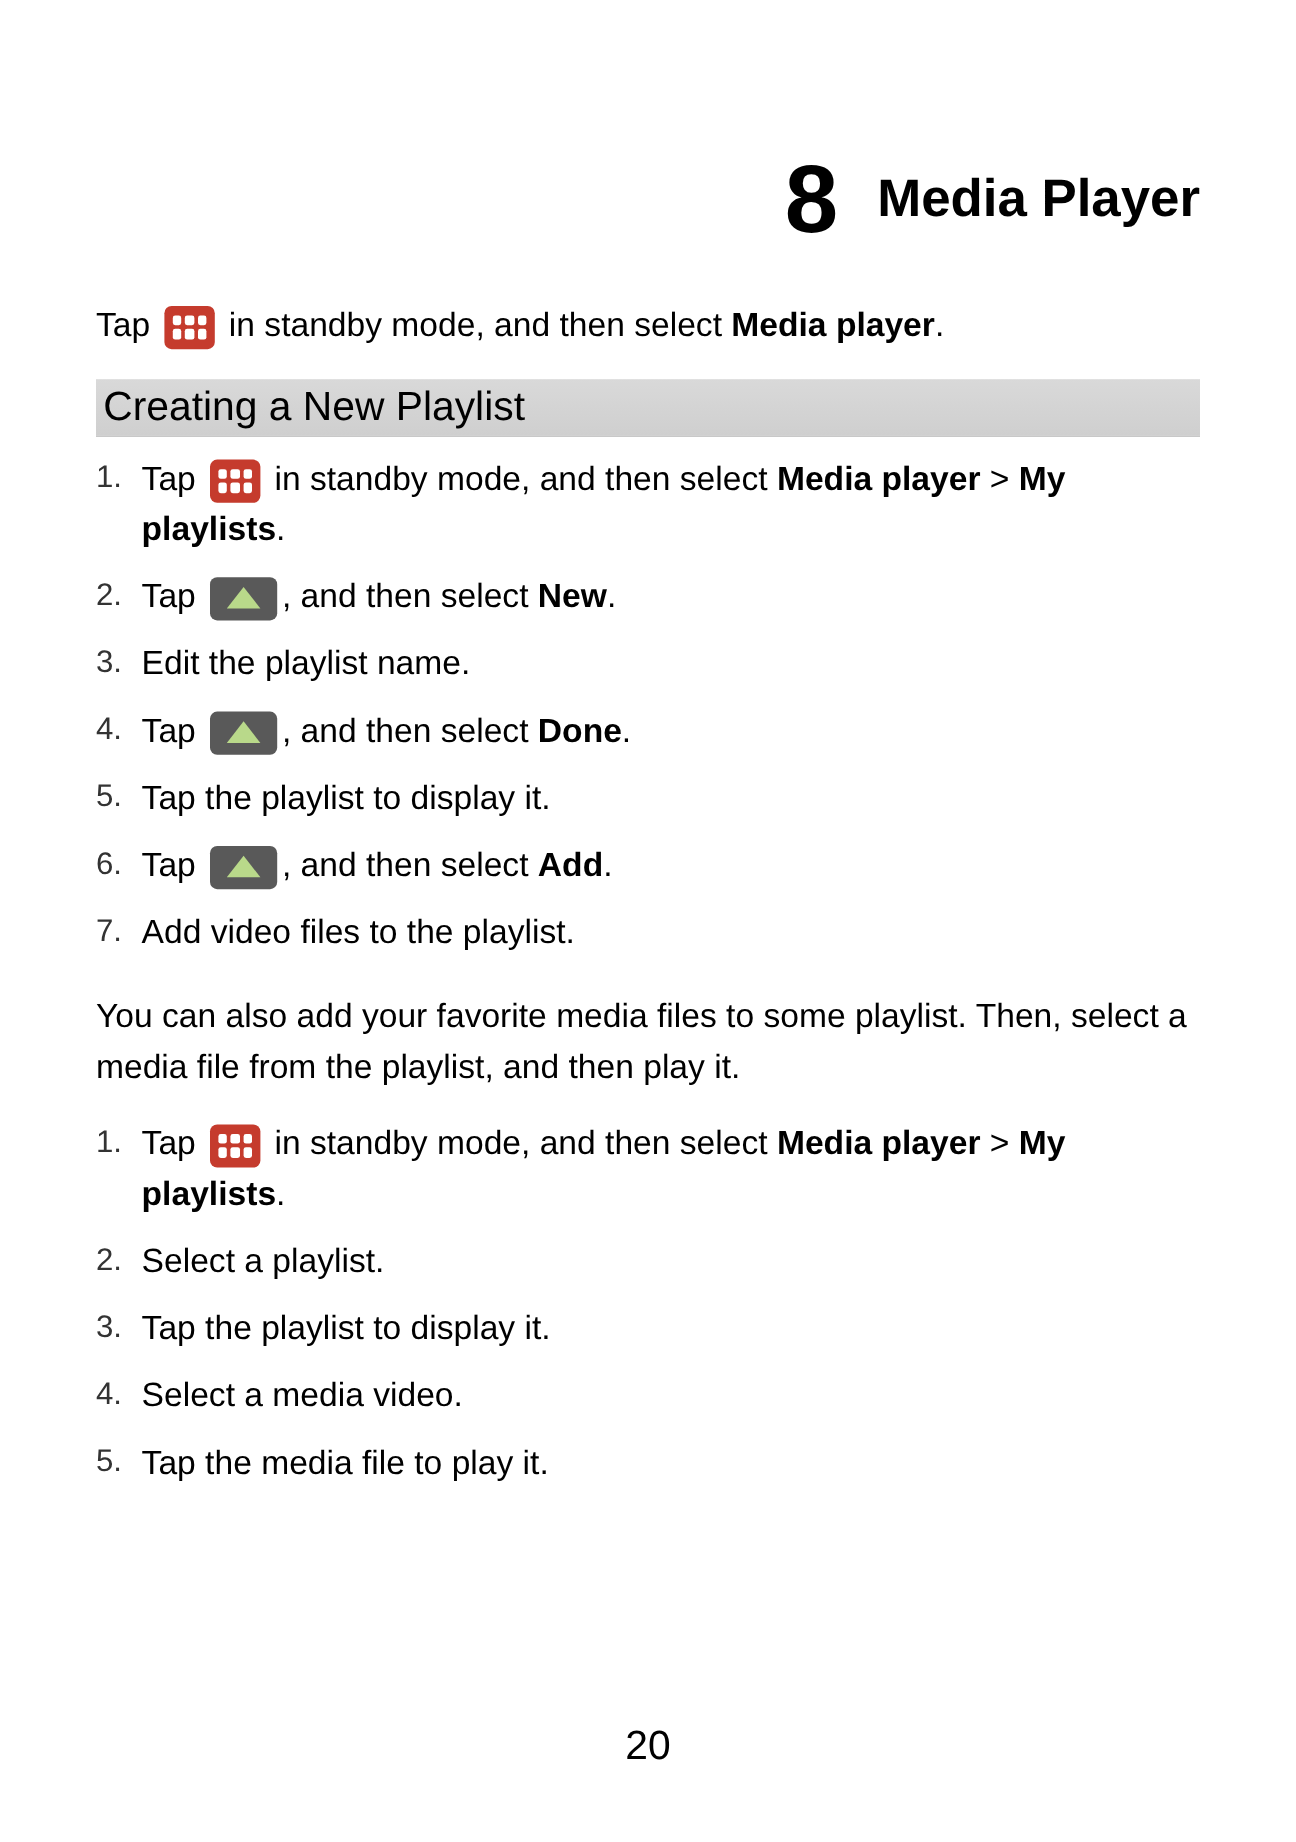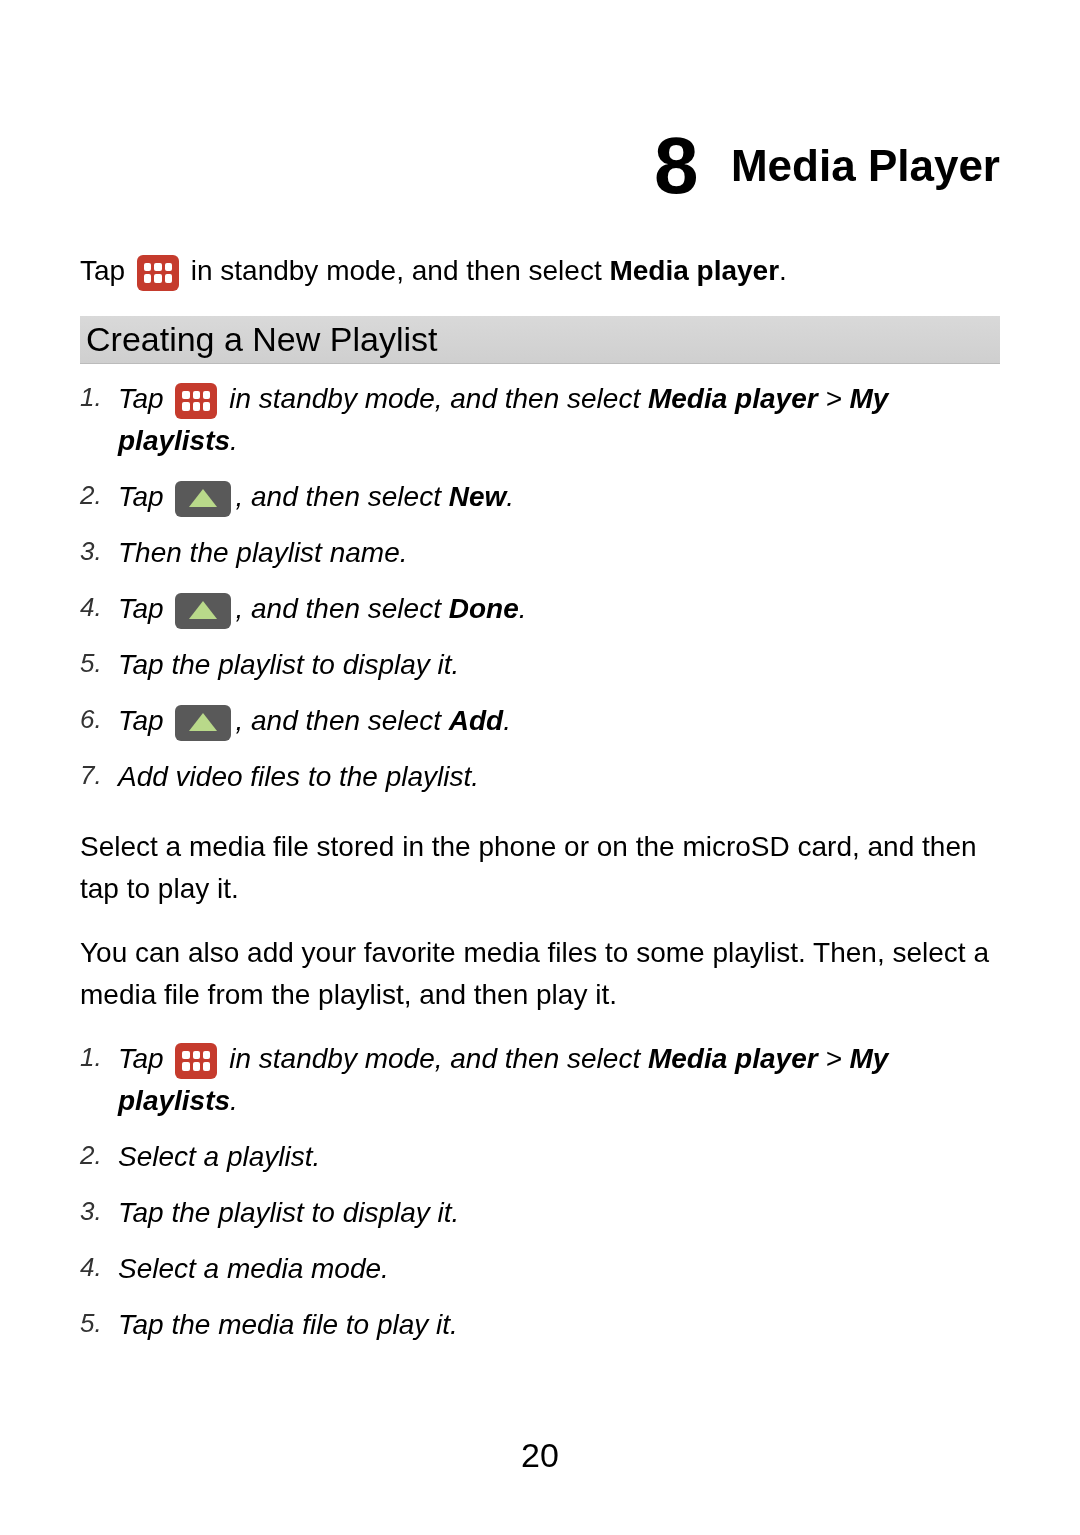--- a/index.html
+++ b/index.html
@@ -50,21 +50,20 @@
     counter-reset: step;
     margin-bottom: 28px;
   }
   ol.steps > li {
     counter-increment: step;
     position: relative;
     padding-left: 38px;
     font-size: 28px;
     line-height: 1.5;
     margin-bottom: 14px;
-    font-style: italic;
   }
   ol.steps > li::before {
     content: counter(step) ".";
     position: absolute;
     left: 0;
     top: 0;
     font-size: 26px;
     color: #333;
   }
   .para {
@@ -153,52 +152,51 @@
             <span></span>
             <span></span>
           </span></span>
       <span> in standby mode, and then select </span>
       <span class="bold">Media player</span><span> &gt; </span><span class="bold">My playlists</span><span>.</span>
     </li>
     <li>
       <span>Tap </span>
       <span class="icon-btn triangle-icon"><span class="tri"></span></span><span>, and then select </span><span class="bold">New</span><span>.</span>
     </li>
-    <li><span>Then the playlist name.</span></li>
+    <li><span>Edit the playlist name.</span></li>
     <li>
       <span>Tap </span>
       <span class="icon-btn triangle-icon"><span class="tri"></span></span><span>, and then select </span><span class="bold">Done</span><span>.</span>
     </li>
     <li><span>Tap the playlist to display it.</span></li>
     <li>
       <span>Tap </span>
       <span class="icon-btn triangle-icon"><span class="tri"></span></span><span>, and then select </span><span class="bold">Add</span><span>.</span>
     </li>
     <li><span>Add video files to the playlist.</span></li>
   </ol>
 
 
-  <p class="para">Select a media file stored in the phone or on the microSD card, and then tap to play it.</p>
   <p class="para">You can also add your favorite media files to some playlist. Then, select a media file from the playlist, and then play it.</p>
 
   <ol class="steps">
     <li>
       <span>Tap </span>
       <span class="icon-btn grid-icon"><span class="grid-dots">
             <span></span>
             <span></span>
             <span></span>
             <span></span>
             <span></span>
             <span></span>
           </span></span>
       <span> in standby mode, and then select </span>
       <span class="bold">Media player</span><span> &gt; </span><span class="bold">My playlists</span><span>.</span>
     </li>
     <li><span>Select a playlist.</span></li>
     <li><span>Tap the playlist to display it.</span></li>
-    <li><span>Select a media mode.</span></li>
+    <li><span>Select a media video.</span></li>
     <li><span>Tap the media file to play it.</span></li>
   </ol>
 
 </div>
 
 <div class="page-number">20</div>
 
 </body></html>

